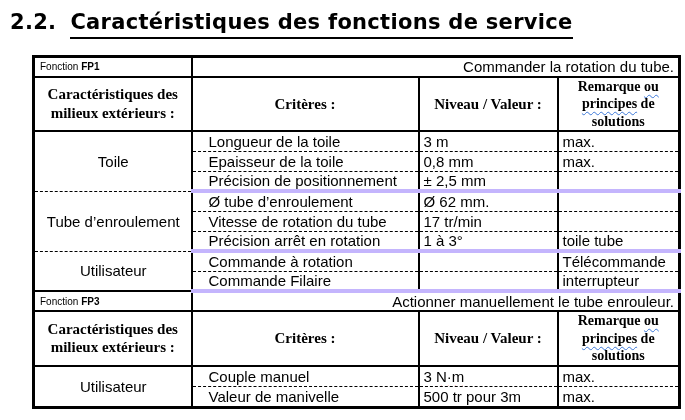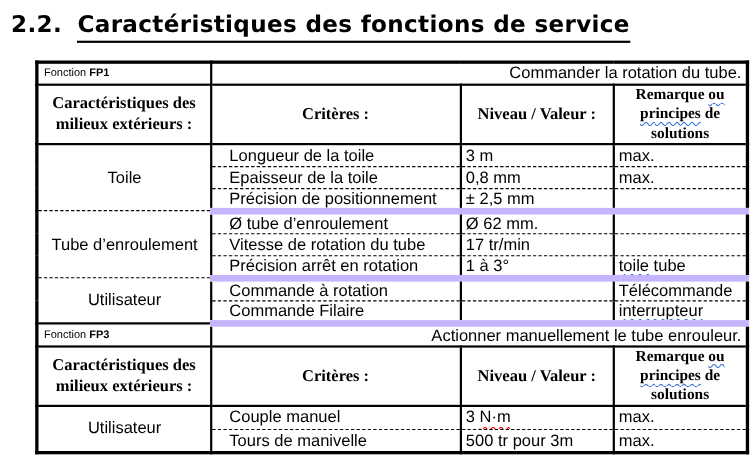--- a/index.html
+++ b/index.html
@@ -67,21 +67,21 @@
 
   
   td.cell { font-size: 15px; height: 20px; vertical-align: middle; }
   td.tall { height: 21px; }
   .group-cell { padding-left: 5px; text-align: center; }
   .c-crit { padding-left: 16px; text-align: left; }
   .c-niv  { text-align: left; }
   .c-rem  { text-align: left; }
 
   tr.r-dash  td { border-bottom: 1.5px dashed #000; }
-  tr.r-solid td { border-bottom: 6px solid #c4b5fd; }
+  tr.r-solid td { border-bottom: 4px solid #c4b5fd; }
 
   
   .wavy-blue {
     text-decoration-line: underline;
     text-decoration-style: wavy;
     text-decoration-color: var(--squiggle-blue, #3c78d8);
     text-decoration-thickness: 1px;
     text-underline-offset: 3px;
   }
   .wavy-red {
@@ -178,18 +178,18 @@
     <th class="hc hc-small"><span>Remarque</span> <span class="wavy-blue">ou</span> <span class="wavy-blue">principes</span> <span>de solutions</span></th>
   </tr>
 
   <tr class="r-dash">
     <td class="cell tall group-cell" rowspan="2">Utilisateur</td>
     <td class="cell tall c-crit">Couple manuel</td>
     <td class="cell tall c-niv"><span>3</span> <span class="wavy-red">N·m</span></td>
     <td class="cell tall c-rem">max.</td>
   </tr>
   <tr>
-    <td class="cell tall c-crit">Tours de manivelle</td>
+    <td class="cell tall c-crit">Valeur de manivelle</td>
     <td class="cell tall c-niv">500 tr pour 3m</td>
     <td class="cell tall c-rem">max.</td>
   </tr>
 </tbody>
   </table>
 
 </body></html>

